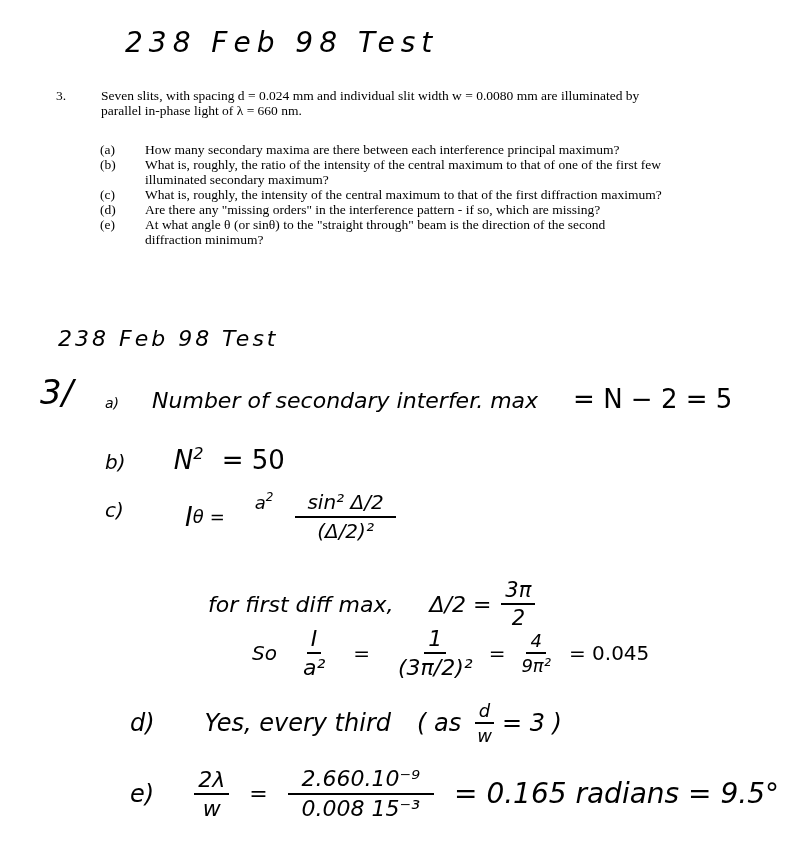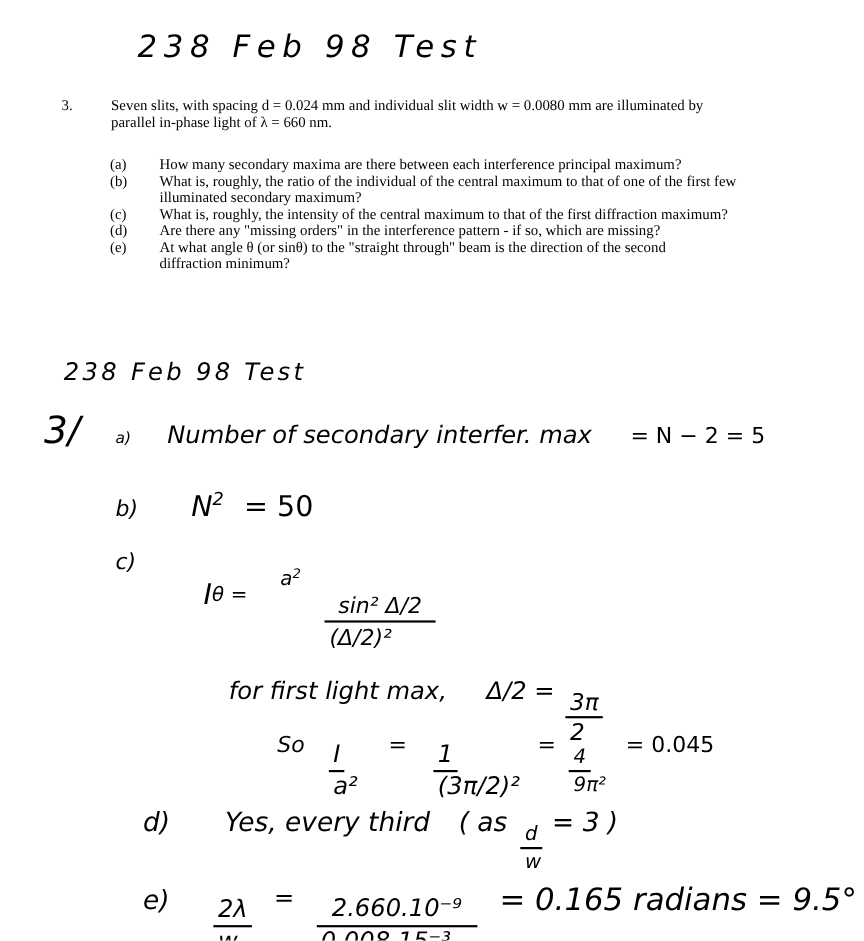--- a/index.html
+++ b/index.html
@@ -1,20 +1,20 @@
 <!DOCTYPE html>
 <html><head>
 <meta charset="utf-8">
 <style>
   html, body { margin: 0; padding: 0; background: #ffffff; }
   body { width: 785px; height: 855px; position: relative; overflow: hidden; color: #000; }
   .abs { position: absolute; white-space: nowrap; }
   .hand { font-family: "DejaVu Sans", sans-serif; font-style: italic; color: #000; }
   .print { font-family: "Liberation Serif", serif; font-size: 13.5px; line-height: 15px; color: #000; }
-  .frac { display: inline-flex; flex-direction: column; align-items: flex-start; vertical-align: middle; margin-top: 48px; }
+  .frac { display: inline-flex; flex-direction: column; align-items: center; vertical-align: middle; }
   .frac .num { border-bottom: 2px solid #000; padding: 0 4px 1px; }
   .frac .den { padding: 1px 4px 0; }
   sup { font-size: 62%; }
 </style>
 </head>
 <body>
 
 <div class="abs hand" style="left:125px; top:26px; font-size:28px; letter-spacing:6px;">238  Feb 98  Test</div>
 
 <div class="abs print" style="left:56px; top:88px;">3.</div>
@@ -24,21 +24,21 @@
 </div>
 
 <div class="abs print" style="left:100px; top:142px; width:620px;">
   <div style="display:flex;">
     <span style="width:45px;">(a)</span>
     <span>How many secondary maxima are there between each interference principal maximum?</span>
   </div>
   <div style="display:flex;">
     <span style="width:45px;">(b)</span>
     <span>
-      <div>What is, roughly, the ratio of the individual of the central maximum to that of one of the first few</div>
+      <div>What is, roughly, the ratio of the intensity of the central maximum to that of one of the first few</div>
       <div>illuminated secondary maximum?</div>
     </span>
   </div>
   <div style="display:flex;">
     <span style="width:45px;">(c)</span>
     <span>What is, roughly, the intensity of the central maximum to that of the first diffraction maximum?</span>
   </div>
   <div style="display:flex;">
     <span style="width:45px;">(d)</span>
     <span>Are there any "missing orders" in the interference pattern - if so, which are missing?</span>
@@ -52,21 +52,21 @@
   </div>
 </div>
 
 <div class="abs hand" style="left:58px; top:326px; font-size:22px; letter-spacing:3px;">238 Feb 98 Test</div>
 
 <div class="abs hand" style="left:40px; top:372px; font-size:34px;">3/</div>
 
 <div class="abs hand" style="left:105px; top:384px; font-size:22px;">
   <span style="font-size:14px; margin-right:26px;">a)</span>
   <span>Number of secondary interfer. max</span>
-  <span style="margin-left:28px; font-size:20px; font-style:normal;">= N − 2 = 5</span>
+  <span style="margin-left:28px; font-size:26px; font-style:normal;">= N − 2 = 5</span>
 </div>
 
 <div class="abs hand" style="left:105px; top:444px; font-size:26px;">
   <span style="font-size:20px; margin-right:40px;">b)</span>
   <span>N</span><sup>2</sup>
   <span style="margin-left:10px; font-style:normal;">= 50</span>
 </div>
 
 <div class="abs hand" style="left:105px; top:498px; font-size:20px;">c)</div>
 <div class="abs hand" style="left:185px; top:490px; font-size:26px; display:flex; align-items:center;">
@@ -75,21 +75,21 @@
   <span style="margin:0 30px 0 6px; font-size:18px;">=</span>
   <span style="font-size:18px; margin-top:-28px;">a</span>
     <sup style="font-size:12px; margin-top:-40px; margin-right:22px;">2</sup>
   <span class="frac" style="font-size:20px;">
     <span class="num" style="padding:0 12px 2px;">sin² Δ/2</span>
     <span class="den">(Δ/2)²</span>
   </span>
 </div>
 
 <div class="abs hand" style="left:208px; top:578px; font-size:22px; display:flex; align-items:center;">
-  <span>for first light max,</span>
+  <span>for first diff max,</span>
   <span style="margin-left:36px;">Δ/2 =</span>
   <span class="frac" style="font-size:21px; margin-left:10px;">
     <span class="num">3π</span>
     <span class="den">2</span>
   </span>
 </div>
 
 <div class="abs hand" style="left:252px; top:626px; font-size:20px; display:flex; align-items:center;">
   <span style="margin-right:22px;">So</span>
   <span class="frac" style="font-size:22px;">

